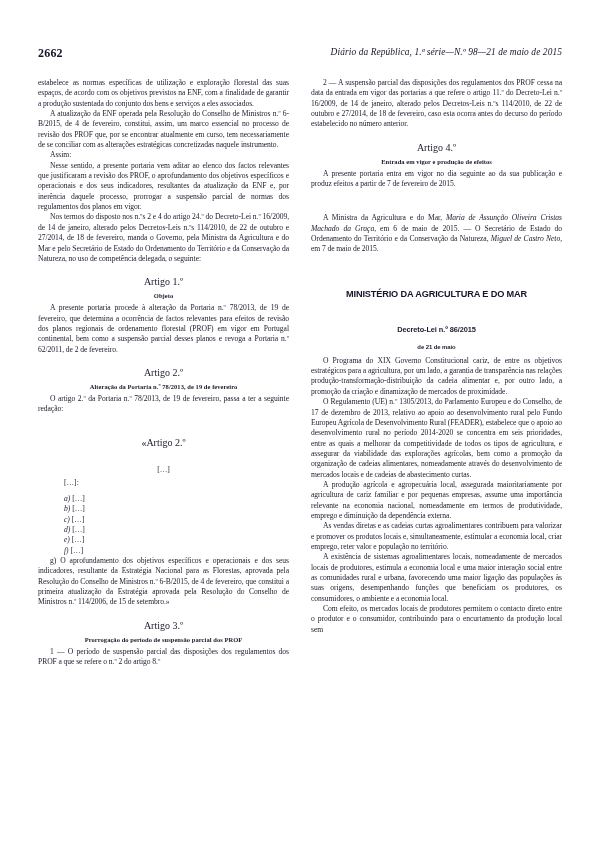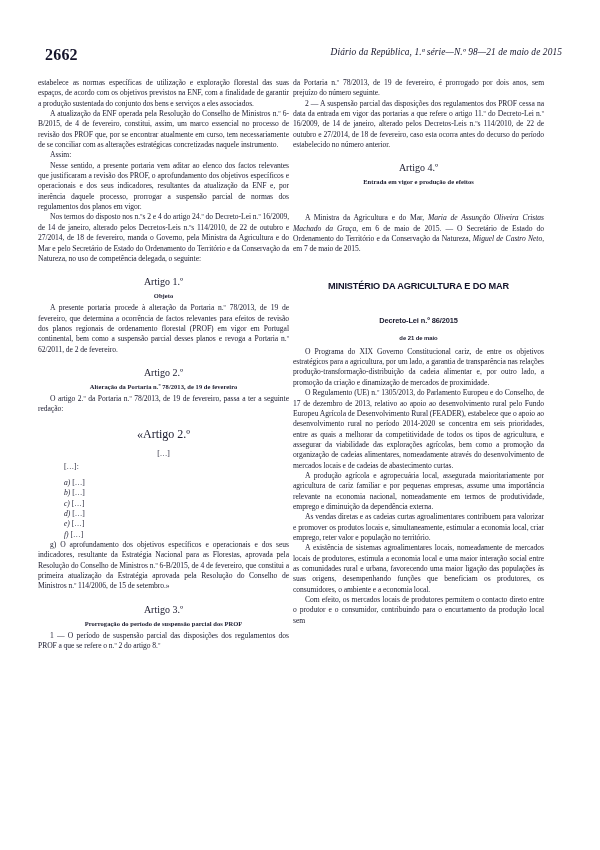--- a/index.html
+++ b/index.html
@@ -20,23 +20,23 @@
   
   .running-head {
     position: absolute;
     top: 46px;
     left: 38px;
     right: 38px;
     height: 16px;
   }
   .folio {
     position: absolute;
-    left: 7px;
+    left: 0;
     top: 0;
-    font-size: 16px;
+    font-size: 12px;
     font-weight: bold;
     letter-spacing: 0.2px;
     color: #14142b;
   }
   .head-title {
     position: absolute;
     right: 0;
     top: 1px;
     font-size: 9.4px;
     font-style: italic;
@@ -46,21 +46,21 @@
   }
 
   
   .columns {
     position: absolute;
     top: 78px;
     left: 38px;
     right: 38px;
     bottom: 22px;
     display: flex;
-    gap: 4px;
+    gap: 22px;
   }
   .col {
     width: 251px;
     flex: 0 0 251px;
   }
 
   
   p.body {
     margin: 0;
     text-indent: 12px;
@@ -89,24 +89,24 @@
     margin: 0;
     padding-top: 4px;
     padding-bottom: 3px;
     text-align: center;
     font-size: 6.5px;
     font-weight: bold;
     line-height: 9px;
     letter-spacing: 0.05px;
   }
   .quote-head {
-    margin: 4px;
+    margin: 12px;
     padding-top: 10px;
     text-align: center;
-    font-size: 12px;
+    font-size: 10px;
     line-height: 11px;
   }
   .quote-dash {
     margin: 0;
     padding-top: 4px;
     padding-bottom: 3px;
     text-align: center;
     font-size: 7.6px;
     line-height: 11px;
   }
@@ -122,21 +122,21 @@
   }
   .plain-item {
     margin: 0;
     padding-left: 26px;
     font-size: 7.6px;
     line-height: 10.35px;
   }
 
   
   .ministry {
-    margin: 0;
+    margin: 8px;
     padding-top: 26px;
     padding-bottom: 2px;
     text-align: center;
     font-family: "Liberation Sans", "DejaVu Sans", sans-serif;
     font-size: 9.2px;
     font-weight: bold;
     letter-spacing: -0.15px;
     color: #14142b;
   }
   .diploma {
@@ -205,25 +205,25 @@
       <p class="body">g) O aprofundamento dos objetivos específicos e operacionais e dos seus indicadores, resultante da Estratégia Nacional para as Florestas, aprovada pela Resolução do Conselho de Ministros n.º 6-B/2015, de 4 de fevereiro, que constitui a primeira atualização da Estratégia aprovada pela Resolução do Conselho de Ministros n.º 114/2006, de 15 de setembro.»</p>
 
       <p class="art-head">Artigo 3.º</p>
       <p class="art-sub">Prorrogação do período de suspensão parcial dos PROF</p>
       <p class="body">1 — O período de suspensão parcial das disposições dos regulamentos dos PROF a que se refere o n.º 2 do artigo 8.º</p>
 
     </div>
 
     <div class="col">
 
-      <p class="body cont">da Portaria n.º 78/2013, de 19 de fevereiro, é prorrogado por dois anos, sem prejuízo do número seguinte.</p>
       <p class="body">2 — A suspensão parcial das disposições dos regulamentos dos PROF cessa na data da entrada em vigor das portarias a que refere o artigo 11.º do Decreto-Lei n.º 16/2009, de 14 de janeiro, alterado pelos Decretos-Leis n.ºs 114/2010, de 22 de outubro e 27/2014, de 18 de fevereiro, caso esta ocorra antes do decurso do período estabelecido no número anterior.</p>
 
       <p class="art-head">Artigo 4.º</p>
       <p class="art-sub">Entrada em vigor e produção de efeitos</p>
+      <p class="body">A presente portaria entra em vigor no dia seguinte ao da sua publicação e produz efeitos a partir de 7 de fevereiro de 2015.</p>
 
       <p class="body spaced"><span>A Ministra da Agricultura e do Mar, </span><i class="nm">Maria de Assunção Oliveira Cristas Machado da Graça</i><span>, em 6 de maio de 2015. — O Secretário de Estado do Ordenamento do Território e da Conservação da Natureza, </span><i class="nm">Miguel de Castro Neto</i><span>, em 7 de maio de 2015.</span></p>
 
       <p class="ministry">MINISTÉRIO DA AGRICULTURA E DO MAR</p>
       <p class="diploma">Decreto-Lei n.º 86/2015</p>
       <p class="diploma-date">de 21 de maio</p>
 
       <p class="body">O Programa do XIX Governo Constitucional cariz, de entre os objetivos estratégicos para a agricultura, por um lado, a garantia de transparência nas relações produção-transformação-distribuição da cadeia alimentar e, por outro lado, a promoção da criação e dinamização de mercados de proximidade.</p>
       <p class="body">O Regulamento (UE) n.º 1305/2013, do Parlamento Europeu e do Conselho, de 17 de dezembro de 2013, relativo ao apoio ao desenvolvimento rural pelo Fundo Europeu Agrícola de Desenvolvimento Rural (FEADER), estabelece que o apoio ao desenvolvimento rural no período 2014-2020 se concentra em seis prioridades, entre as quais a melhorar da competitividade de todos os tipos de agricultura, e assegurar da viabilidade das explorações agrícolas, bem como a promoção da organização de cadeias alimentares, nomeadamente através do desenvolvimento de mercados locais e de cadeias de abastecimento curtas.</p>
       <p class="body">A produção agrícola e agropecuária local, assegurada maioritariamente por agricultura de cariz familiar e por pequenas empresas, assume uma importância relevante na economia nacional, nomeadamente em termos de produtividade, emprego e diminuição da dependência externa.</p>

